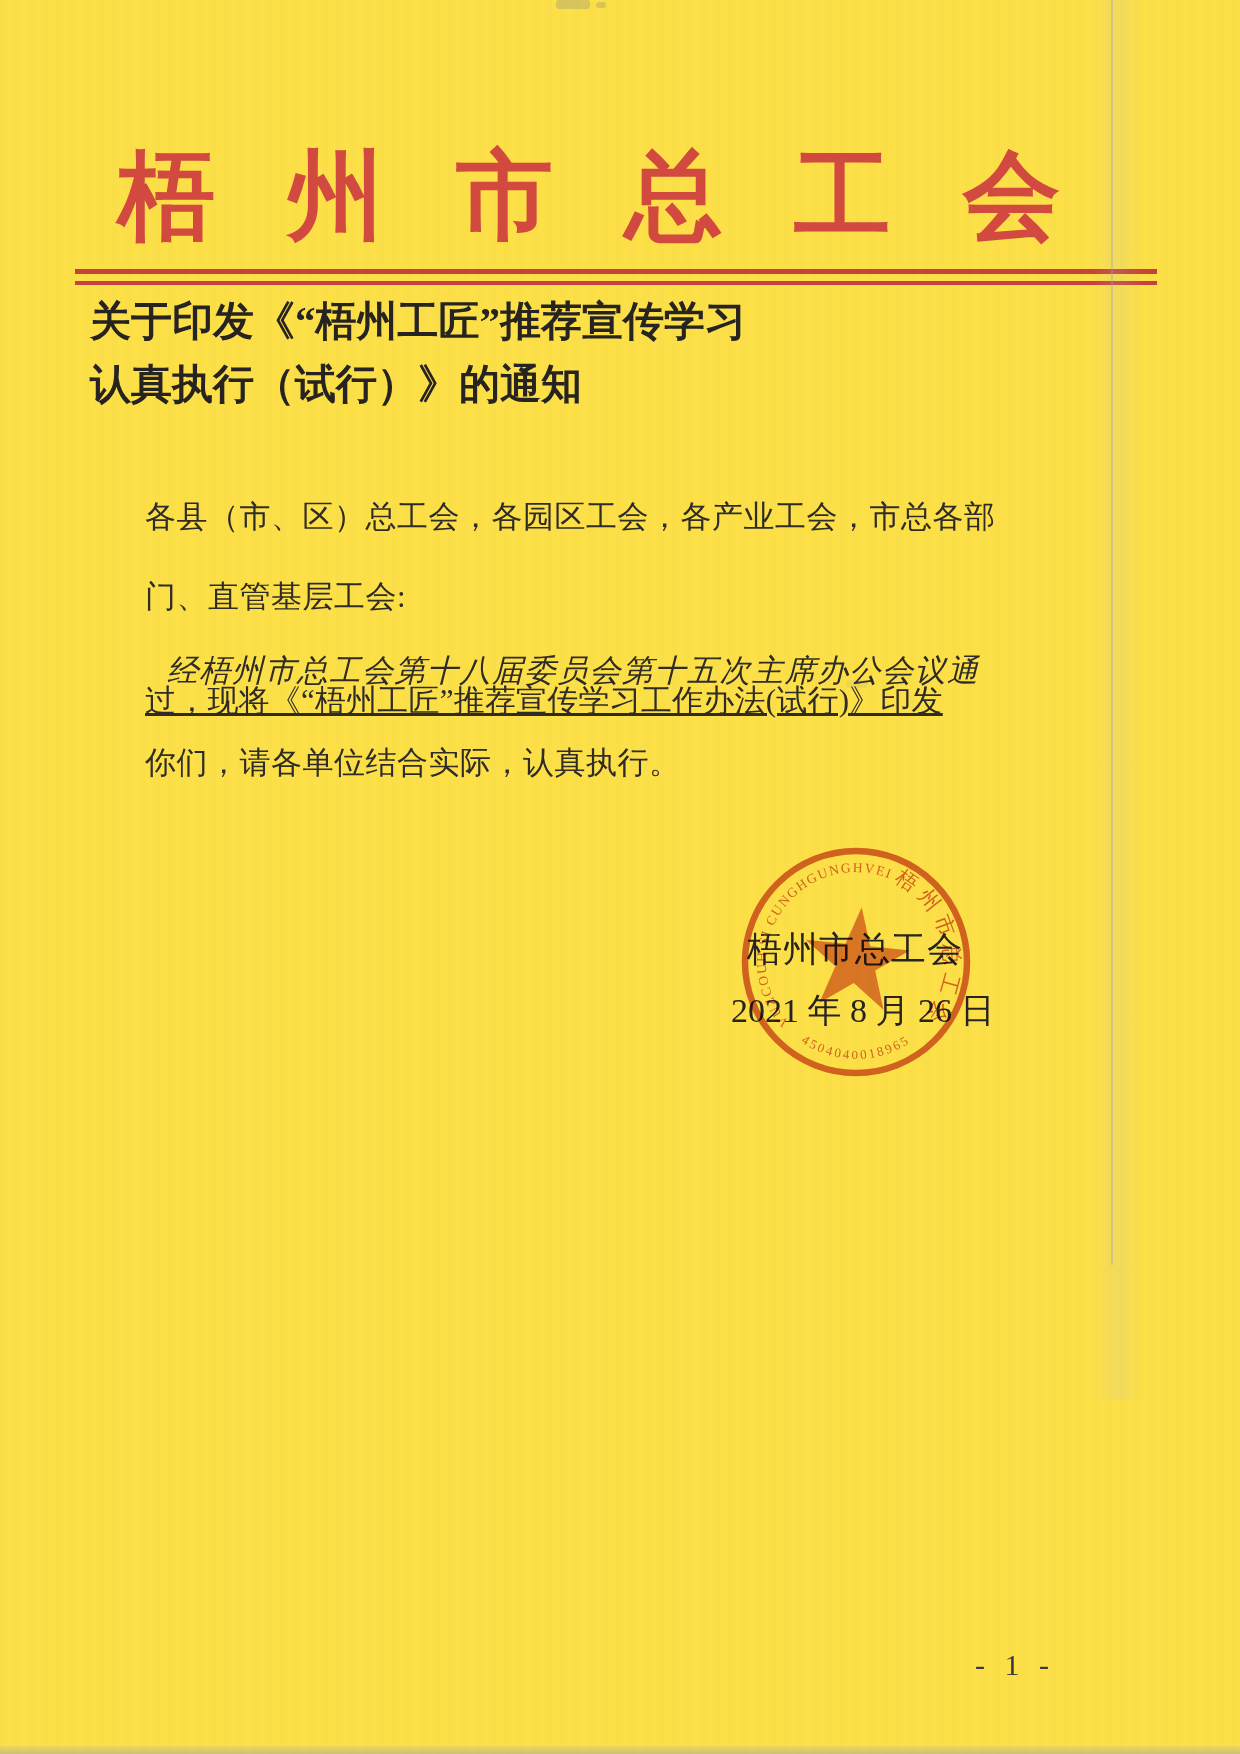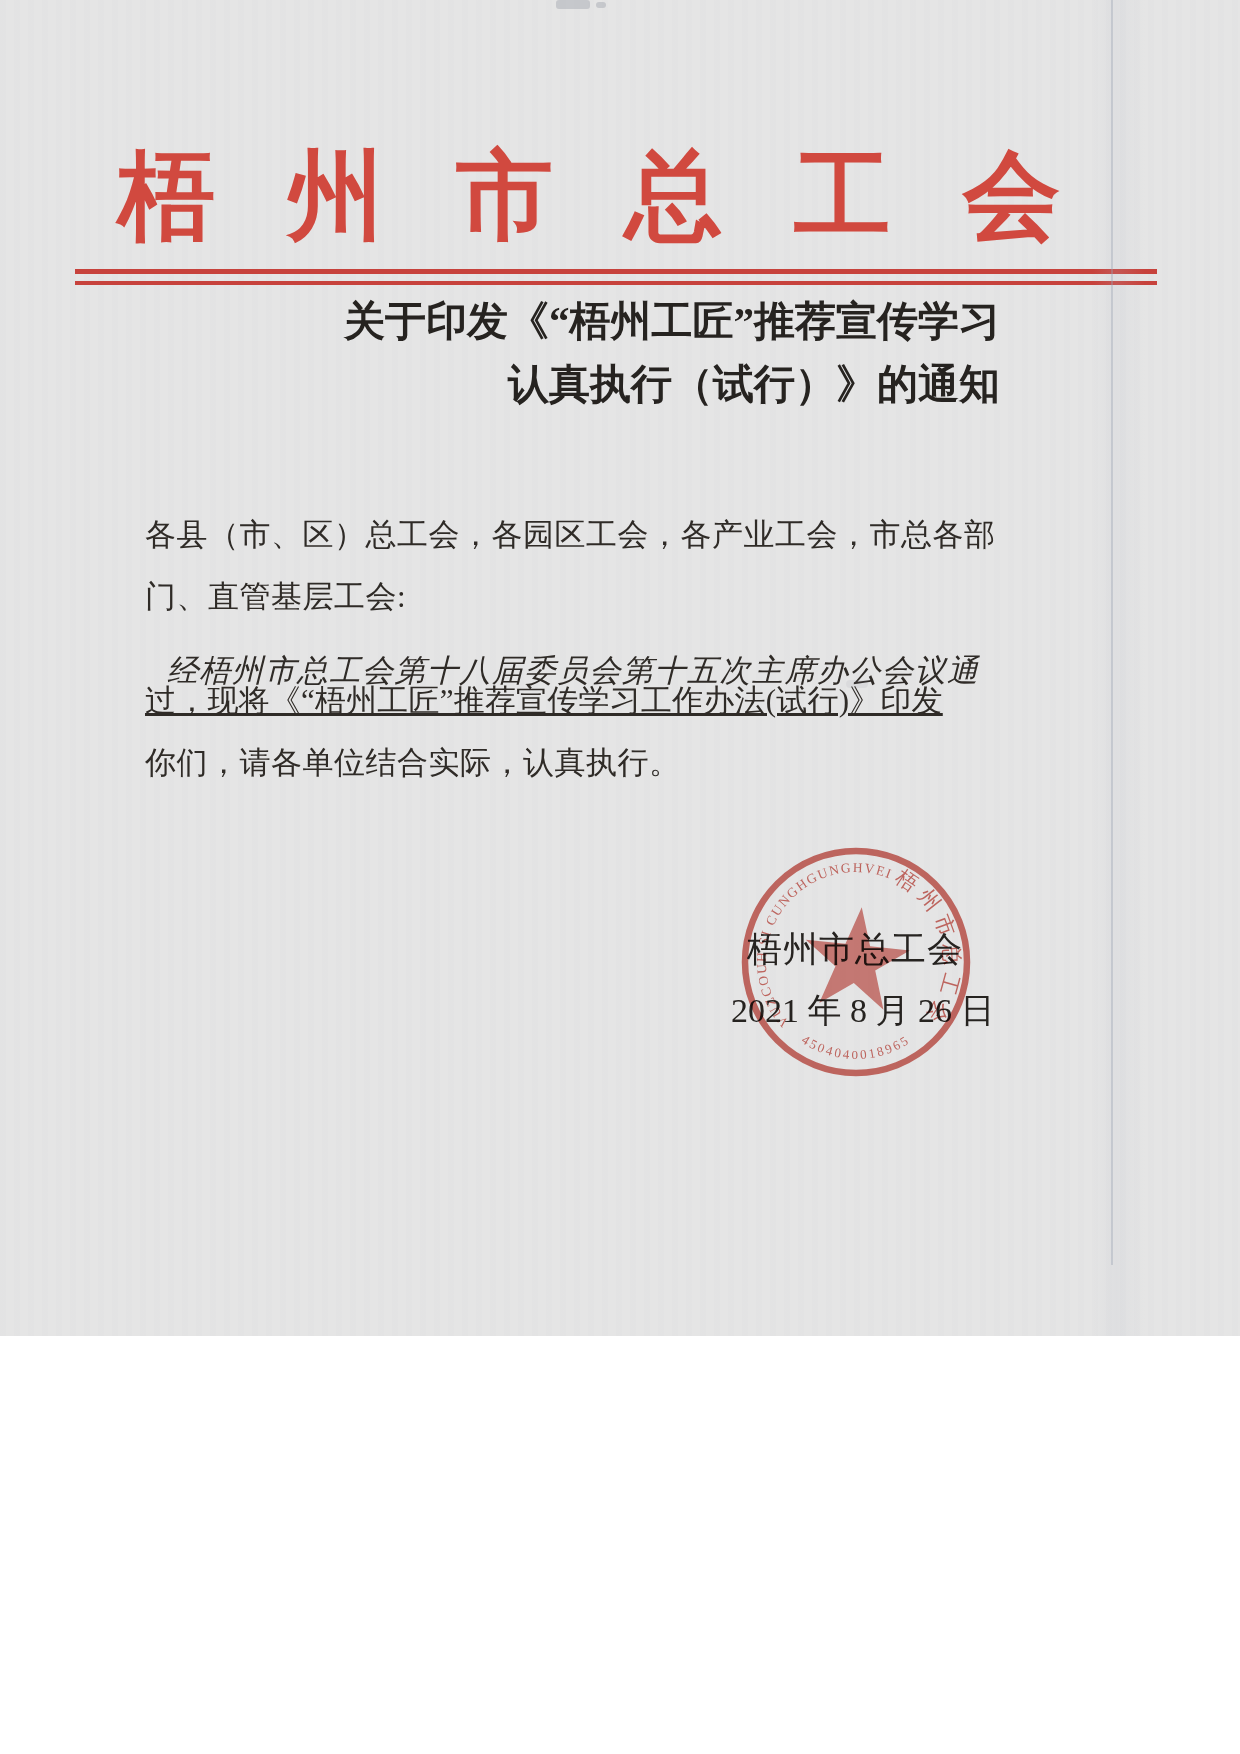--- a/index.html
+++ b/index.html
@@ -1,44 +1,44 @@
 <!DOCTYPE html>
 <html><head>
 <meta charset="utf-8">
 <style>
   html,body{margin:0;padding:0;background:#ffffff;}
   .page{
-    position:relative; width:1240px; height:1336px; overflow:hidden;
-    background:#e5e5e5;
+    position:relative; width:1240px; height:1754px; overflow:hidden;
+    background:#fde047;
     font-family:"Liberation Serif","DejaVu Serif",serif;
     color:#2b2824;
   }
   
   .page::before{
     content:""; position:absolute; inset:0; pointer-events:none;
     background:repeating-linear-gradient(90deg, rgba(60,70,110,0.012) 0 6px, rgba(255,255,255,0) 6px 14px);
   }
   .org-header{
     position:absolute; left:118px; top:148px;
     font-size:97px; font-weight:bold; color:#d1493f;
     letter-spacing:72px; white-space:nowrap; line-height:1;
   }
   .rule{position:absolute; left:75px; width:1082px; background:#c7423c;}
   .rule.top{top:269px; height:5px;}
   .rule.bottom{top:281px; height:4px;}
   .doc-title{
     position:absolute; left:90px; top:290px; width:910px;
-    text-align:right; font-weight:bold; color:#262320;
+    text-align:left; font-weight:bold; color:#262320;
     font-size:41px; line-height:63px; white-space:nowrap;
   }
   .body-line{
     position:absolute; left:145px; font-size:31px; color:#2f2b27;
     white-space:nowrap; line-height:1.2; letter-spacing:0.5px;
   }
-  .l1{top:516px;text-align:right;}
+  .l1{top:498px;text-align:right;}
   .l2{top:578px;}
   .l3{top:652px; left:167px; letter-spacing:1.5px;font-style:italic;}
   .l4{top:682px; letter-spacing:0.2px;text-decoration:underline;}
   .l5{top:744px;}
   .sig-org{
     position:absolute; left:747px; top:926px;
     font-size:35px; color:#262320; letter-spacing:1px; white-space:nowrap;
   }
   .sig-date{
     position:absolute; left:731px; top:988px;

